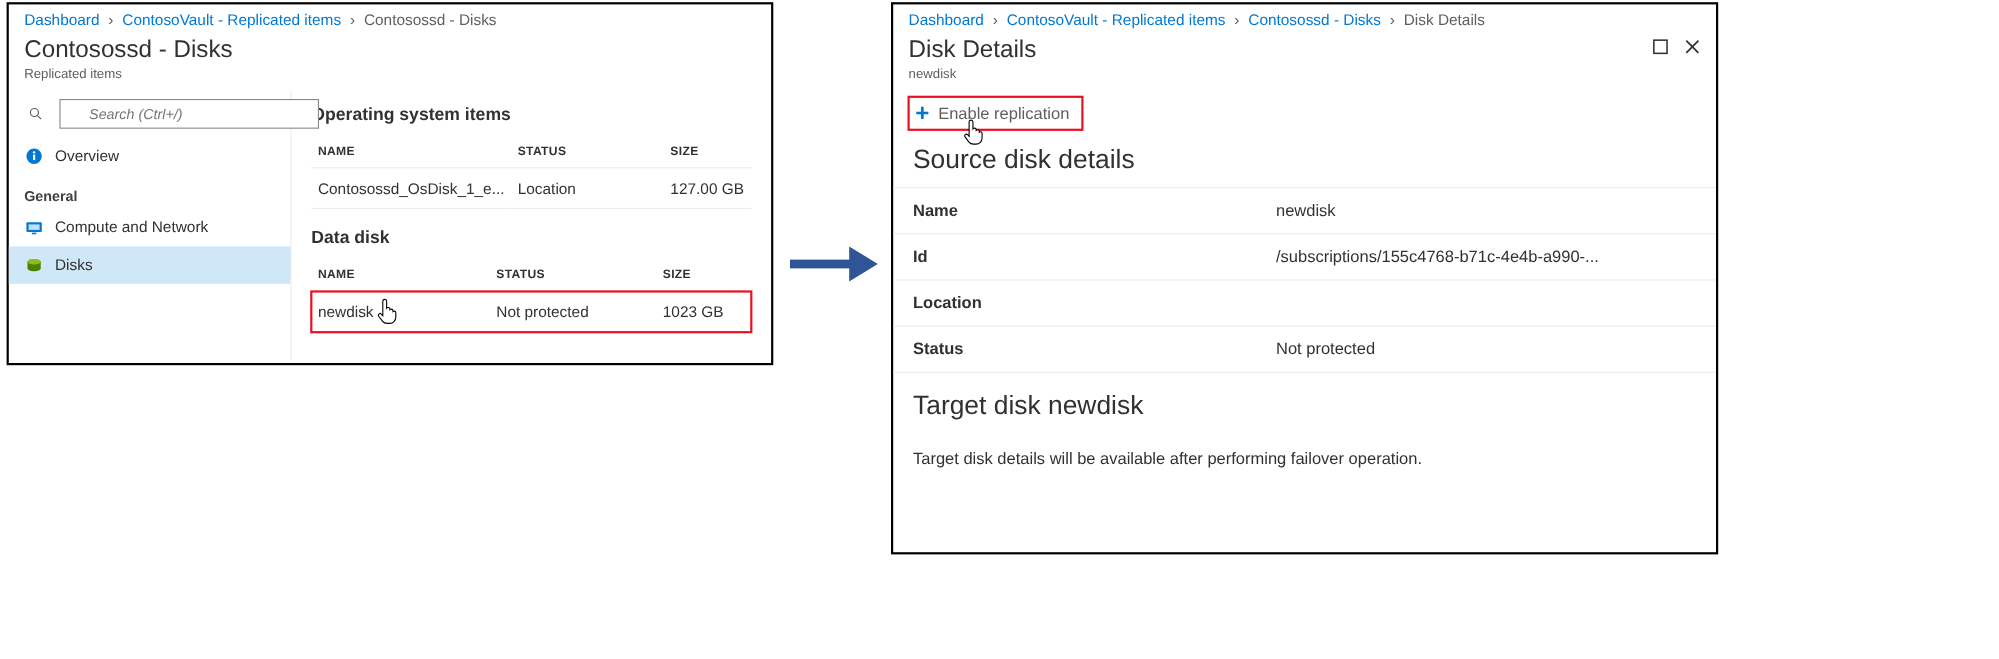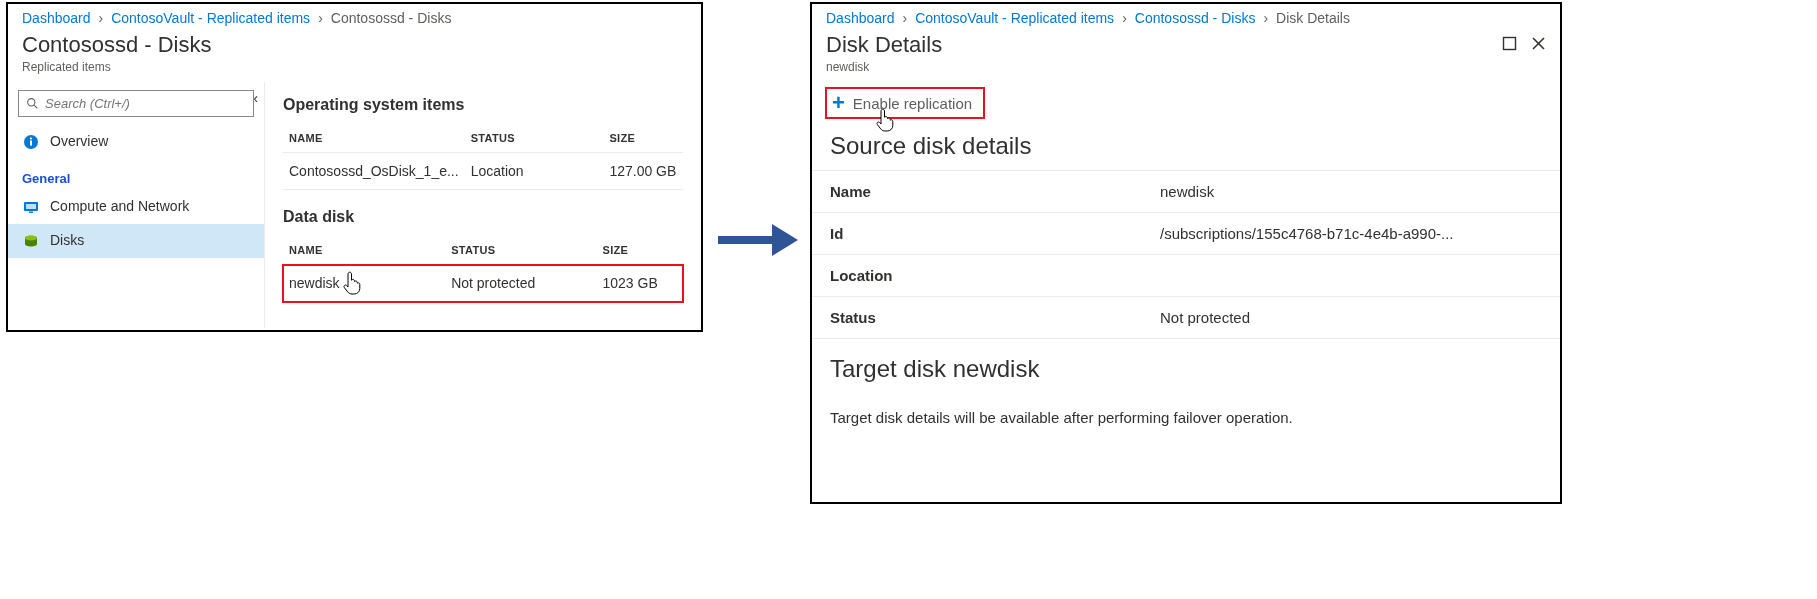--- a/index.html
+++ b/index.html
@@ -55,20 +55,21 @@
   }
   .search-wrap { padding: 4px 10px 8px 10px; position: relative; }
   .search-input {
     width: 100%;
     border: 1px solid #8a8886;
     padding: 5px 6px 5px 26px;
     font-size: 13px;
     font-style: italic;
     color: #0369a1;
     box-sizing: border-box;
+    margin-left: 36px;
   }
   .search-icon {
     position: absolute;
     left: 18px; top: 11px;
     color: #605e5c;
     font-size: 13px;
     pointer-events: none;
   }
   .collapse-caret {
     position: absolute;
@@ -83,21 +84,21 @@
     gap: 10px;
     padding: 8px 14px;
     cursor: pointer;
     font-size: 14px;
   }
   .nav-item.active { background: #d0e7f8; }
   .nav-group-label {
     padding: 12px 14px 4px 14px;
     font-size: 13px;
     font-weight: 600;
-    color: #1d4ed8;
+    color: #404040;
   }
   .nav-icon { width: 18px; height: 18px; display: inline-flex; align-items: center; justify-content: center; flex-shrink: 0; }
 
   .content { flex: 1; padding: 8px 18px; }
   .section-heading { font-size: 16px; font-weight: 600; margin: 6px 0 10px 0; }
   .tbl { width: 100%; border-collapse: collapse; }
   .tbl th {
     text-align: left;
     font-size: 11px;
     font-weight: 700;

